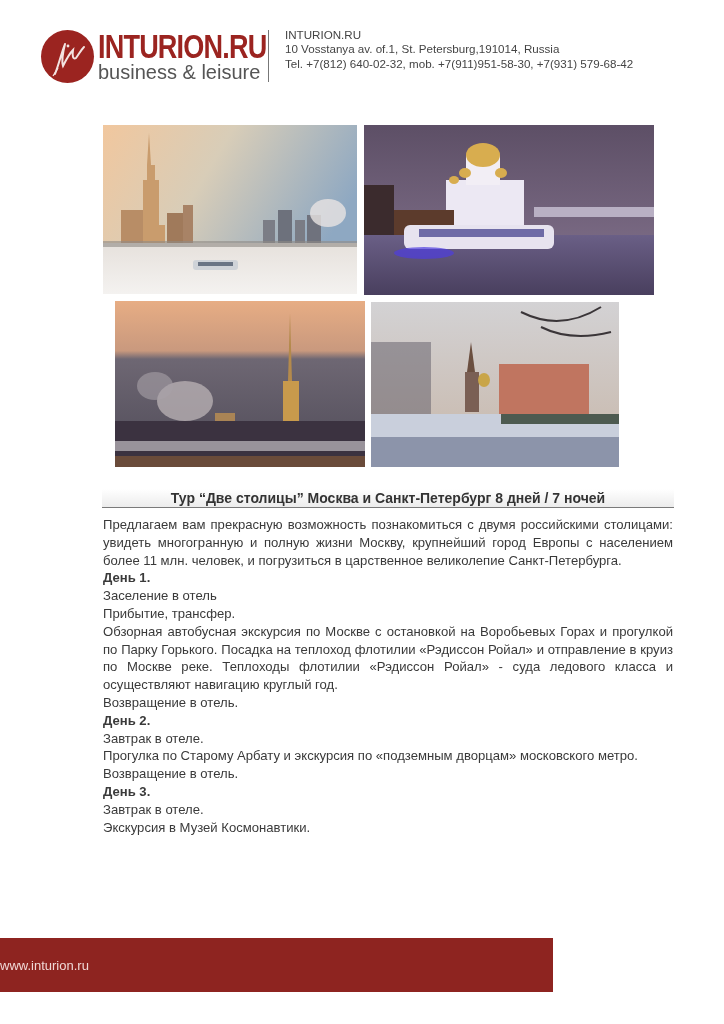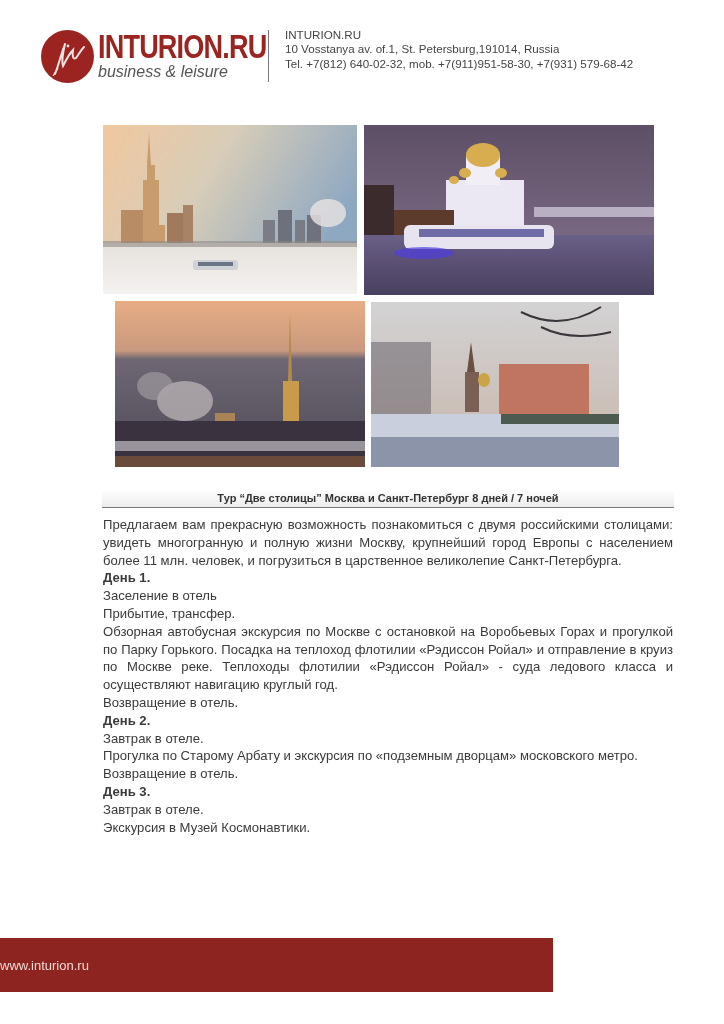--- a/index.html
+++ b/index.html
@@ -3,31 +3,31 @@
 <meta charset="utf-8">
 <style>
   html, body { margin:0; padding:0; }
   body { width:724px; height:1024px; background:#ffffff; position:relative; overflow:hidden;
          font-family:"Liberation Sans", sans-serif; color:#333; }
   .logo-circle { position:absolute; left:41px; top:30px; width:53px; height:53px; border-radius:50%;
                  background:#9b2420; }
   .logo-circle svg { position:absolute; left:0; top:0; }
   .brand { position:absolute; left:98px; top:29px; font-family:"Liberation Sans", sans-serif; font-weight:bold;
            font-size:33px; color:#9b2420; letter-spacing:-1px; transform:scaleX(0.82); transform-origin:left top; line-height:36px; }
-  .tagline { position:absolute; left:98px; top:62px; font-size:16px; color:#555; line-height:20px;font-style:italic; }
+  .tagline { position:absolute; left:98px; top:62px; font-size:20px; color:#555; line-height:20px; }
   .divider { position:absolute; left:268px; top:30px; width:1px; height:52px; background:#777; }
   .contacts { position:absolute; left:285px; top:28px; font-size:11.6px; color:#444; line-height:14.4px; }
   .contacts div { white-space:nowrap; }
 
   .photo { position:absolute; overflow:hidden; }
   .photo svg { display:block; width:100%; height:100%; }
 
   .title-bar { position:absolute; left:102px; top:489px; width:572px; height:18px;
                background:linear-gradient(#ffffff,#ececec); border-bottom:1.5px solid #7a7a7a;
-               text-align:center; font-weight:bold; font-size:11px; line-height:19px; color:#333; }
+               text-align:center; font-weight:bold; font-size:14px; line-height:19px; color:#333; }
   .body-text { position:absolute; left:103px; top:516px; width:570px; font-size:13.1px; line-height:17.8px; color:#3a3a3a; }
   .body-text p { margin:0; }
   .justify { text-align:justify; text-align-last:left; }
   .day { font-weight:bold; }
   .ital { font-style:italic; }
 
   .footer-bar { position:absolute; left:0; top:938px; width:553px; height:54px; background:#8e2420; }
   .footer-url { position:absolute; left:0; width:553px; top:958px; text-align:left; color:#f0d8d6; font-size:13px; }
 </style>
 </head>

